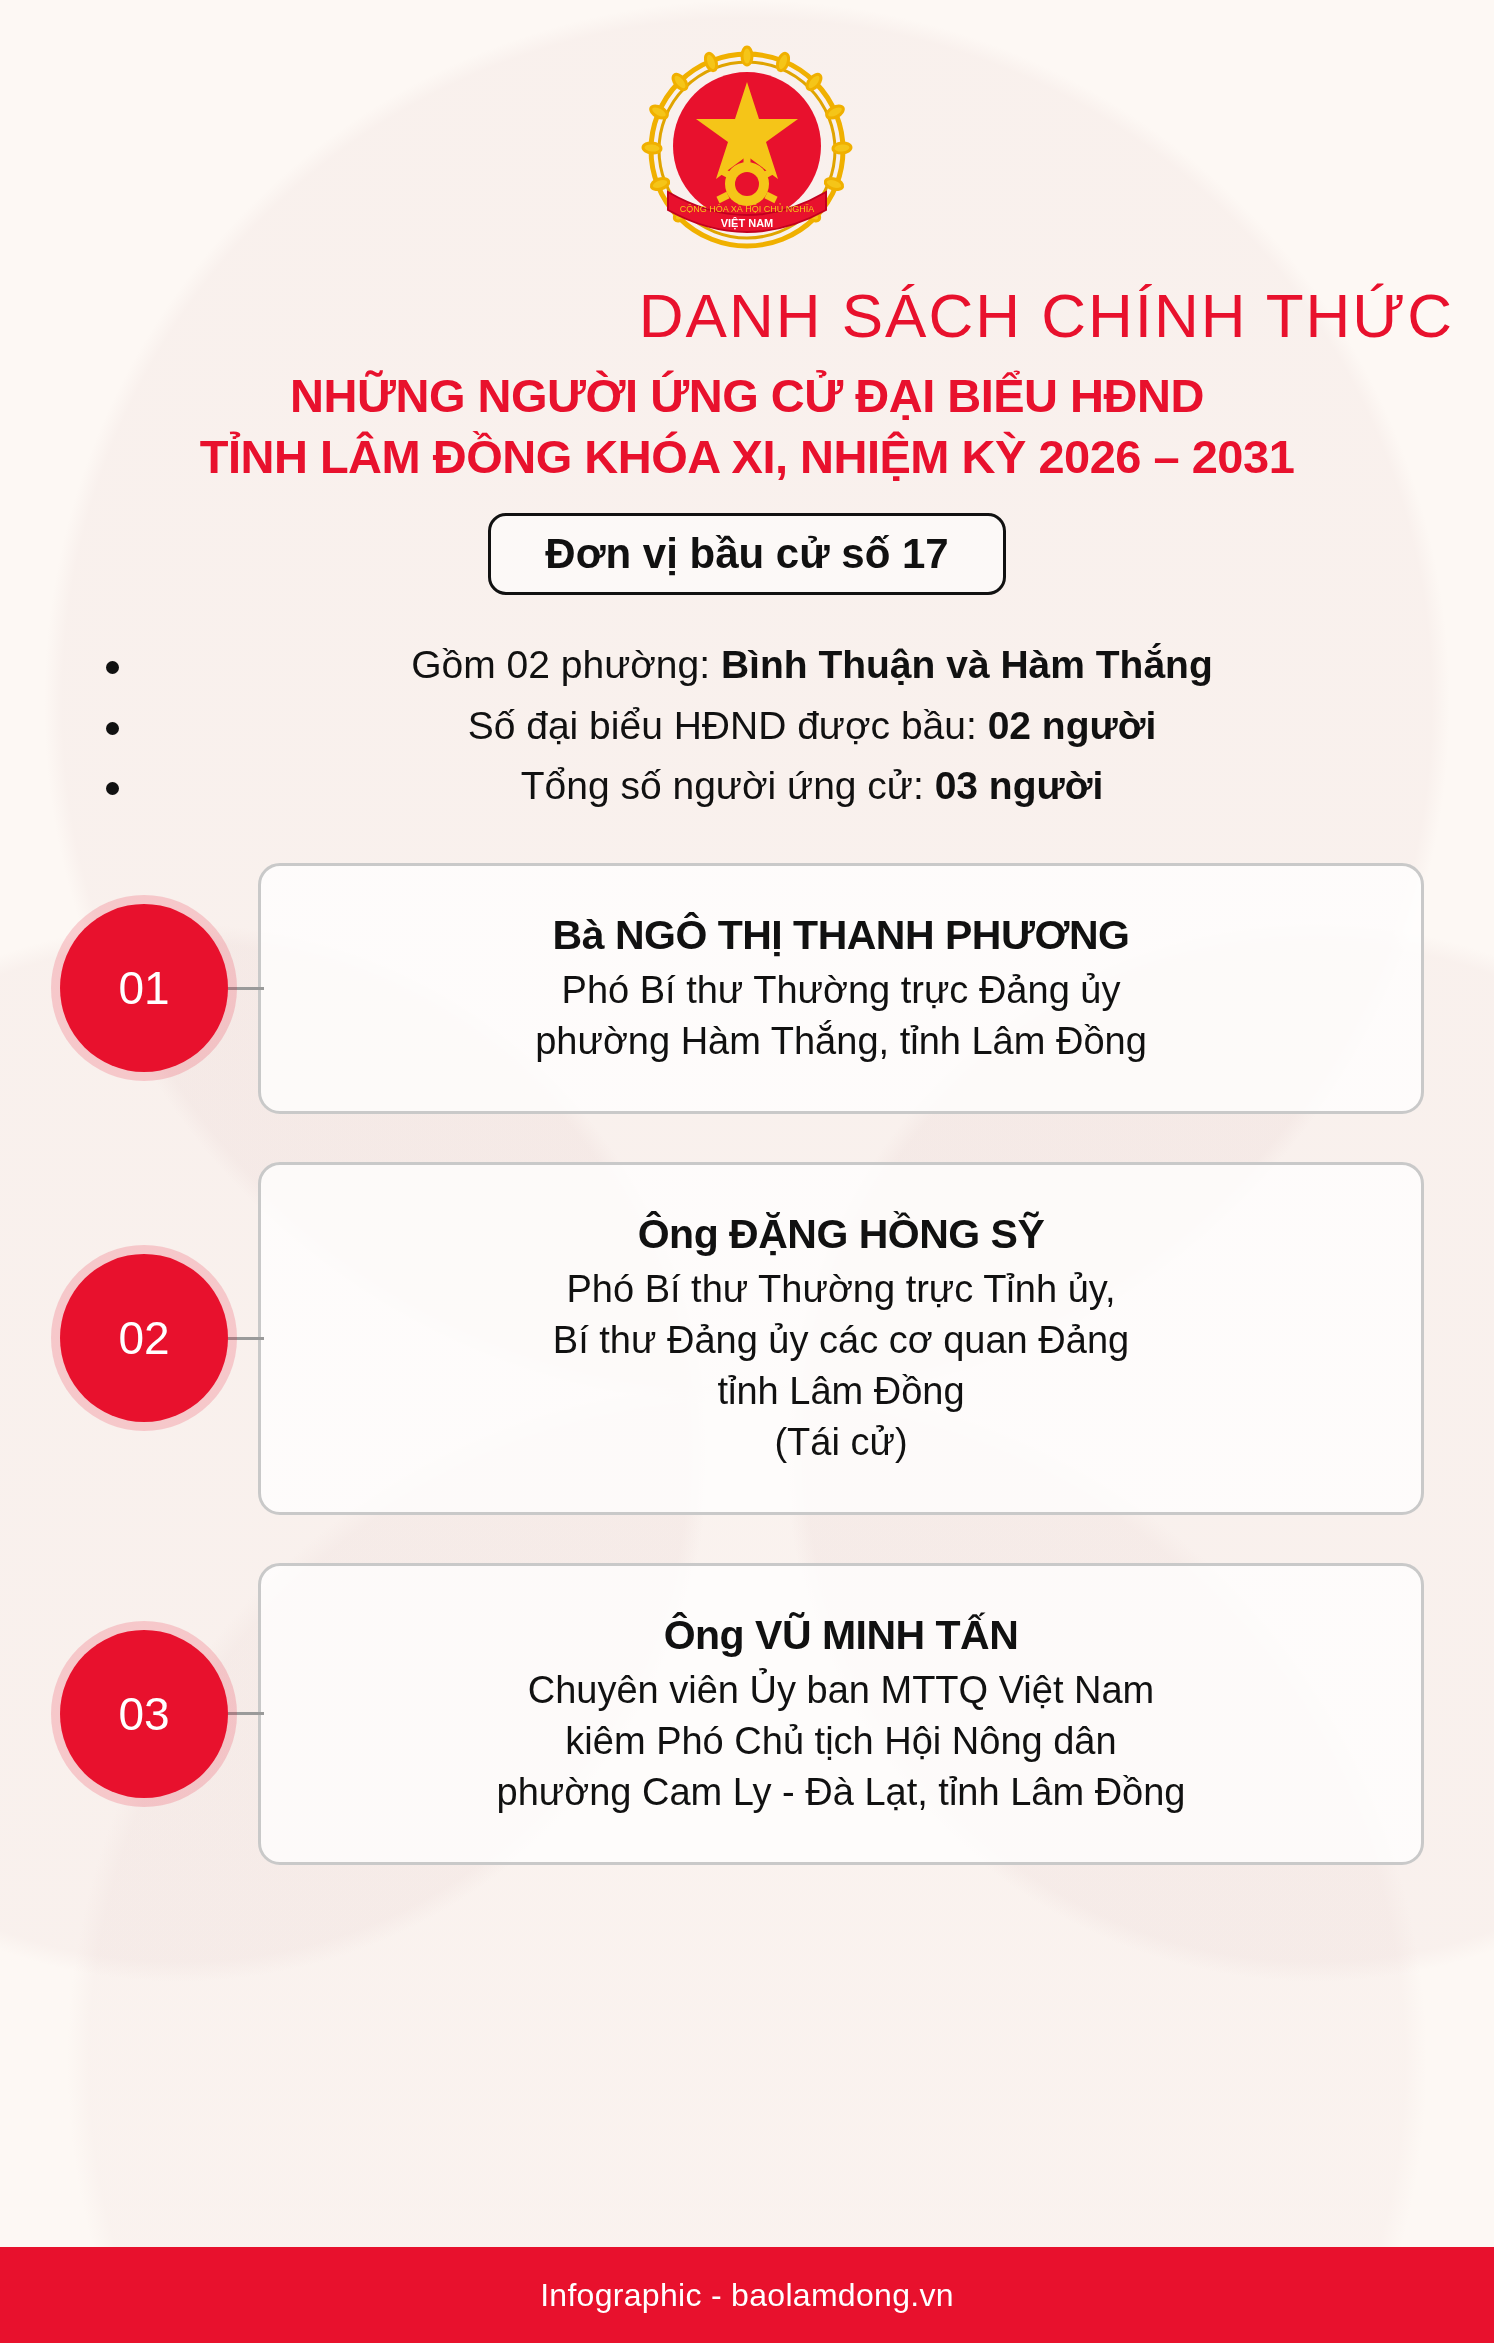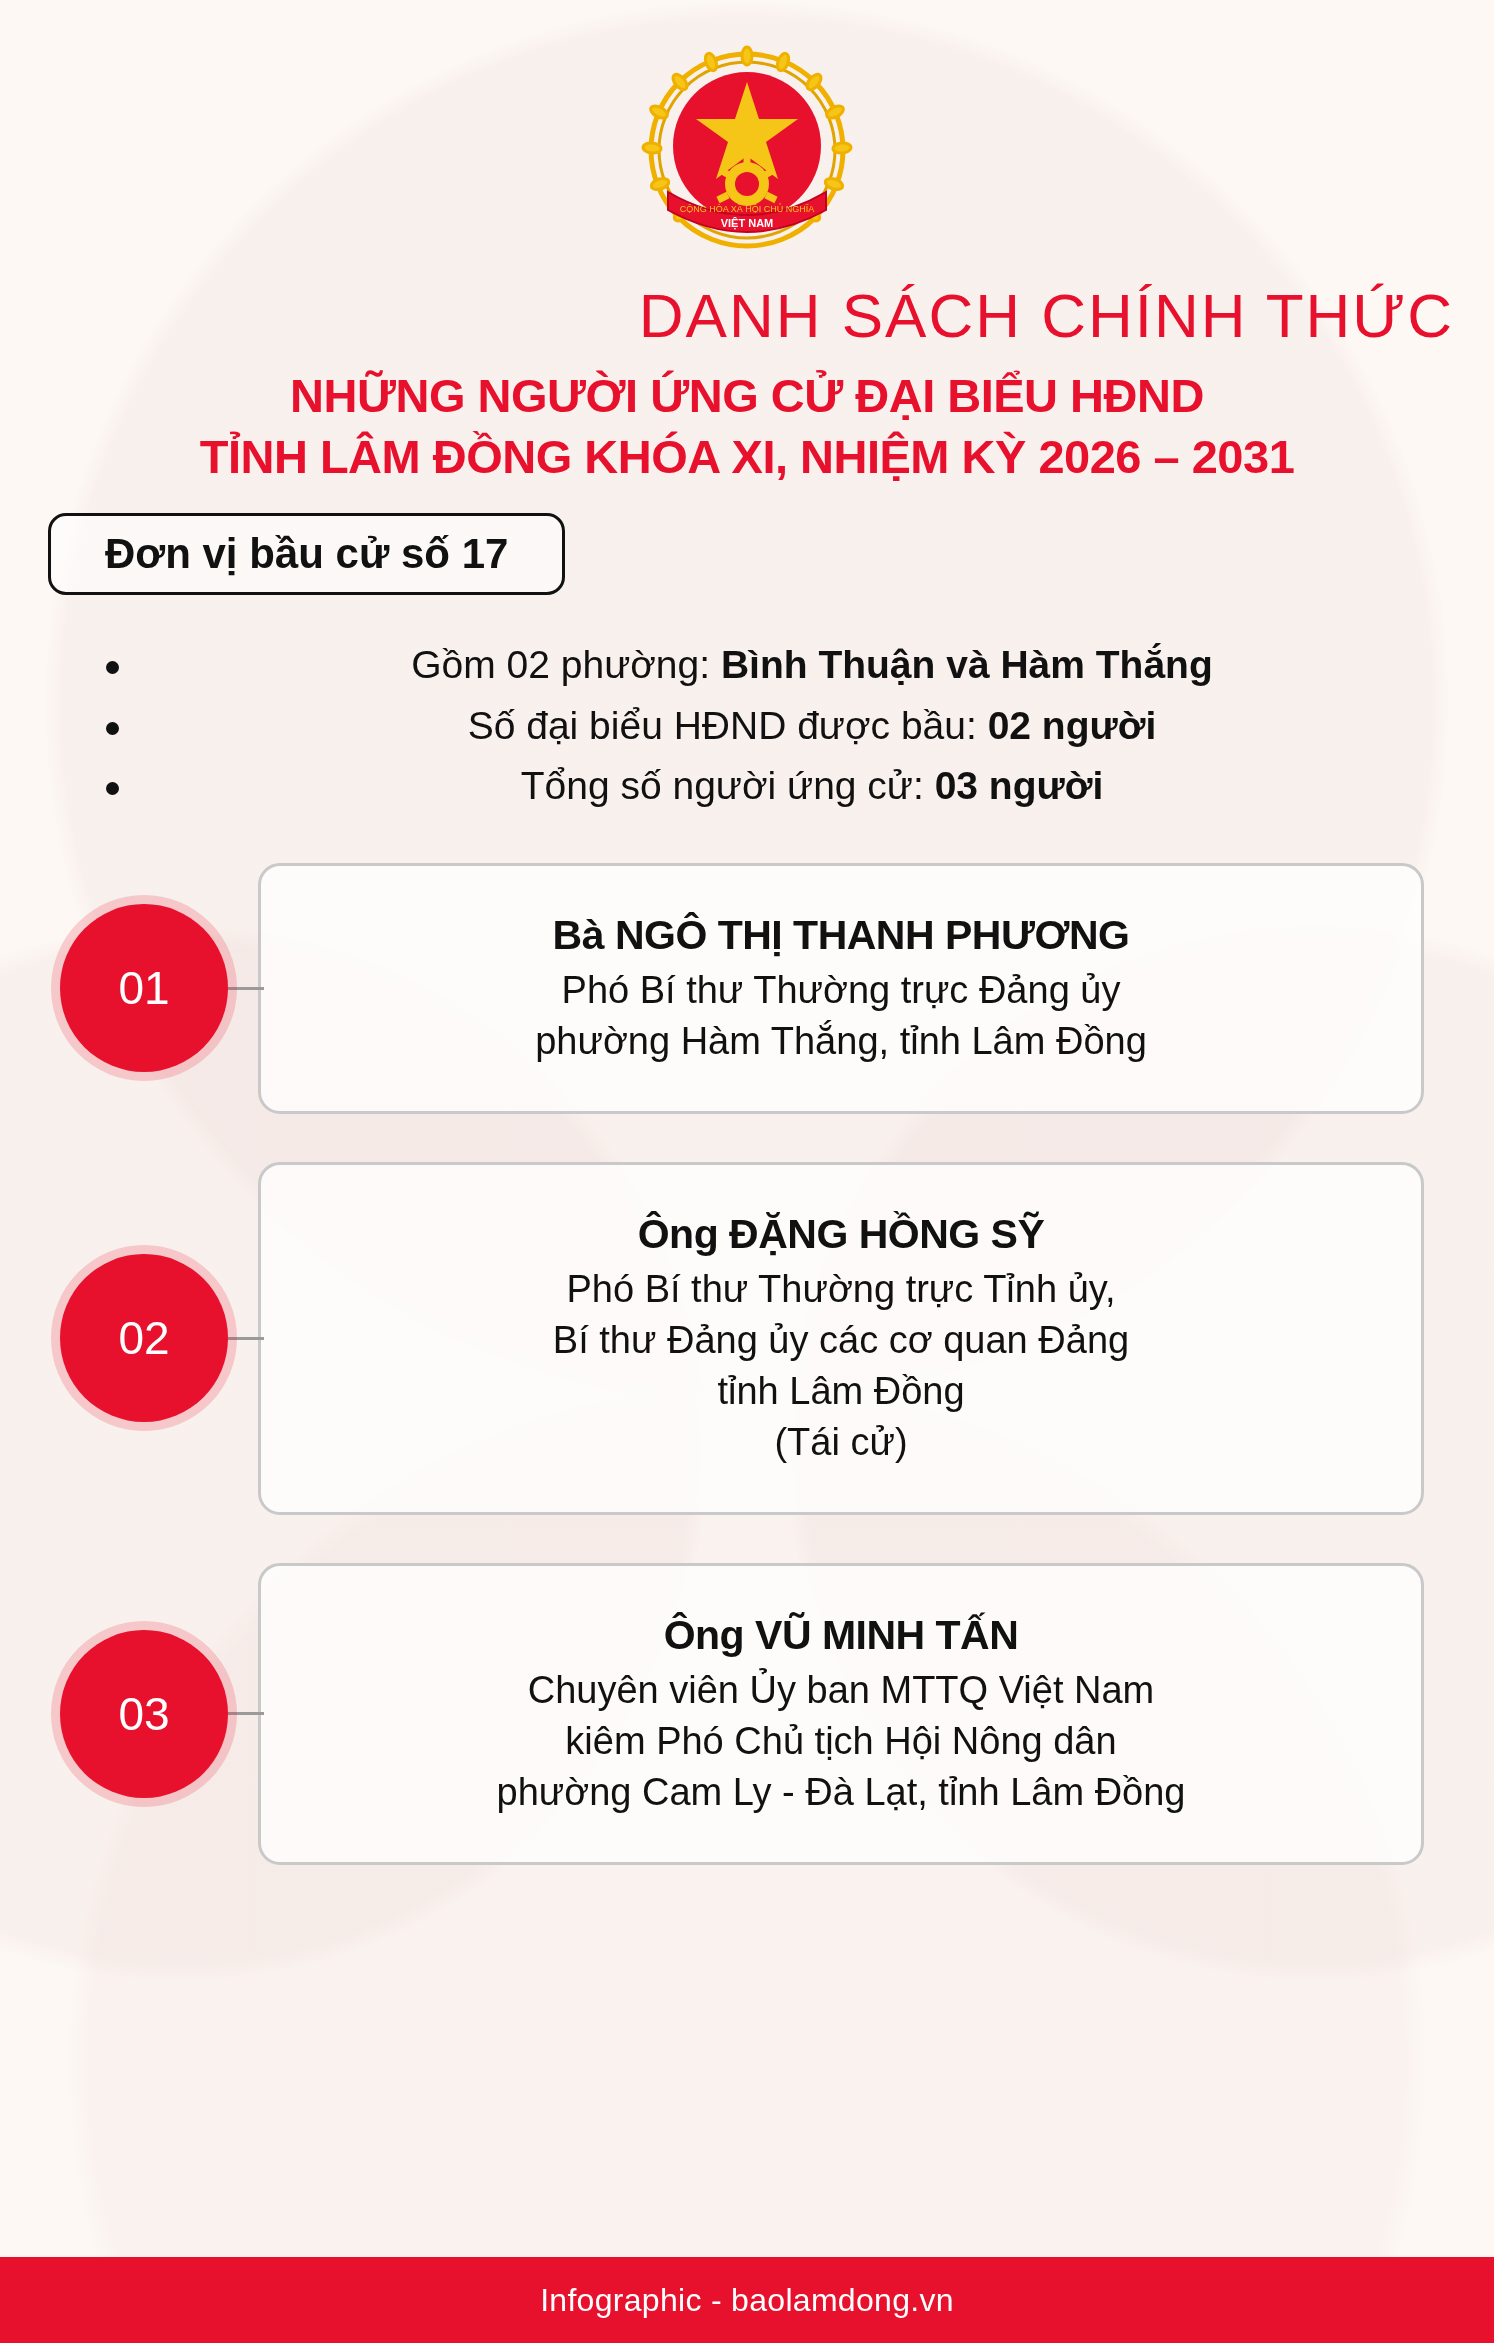--- a/index.html
+++ b/index.html
@@ -66,22 +66,22 @@
     font-weight: bold;
     font-size: 47px;
     line-height: 1.3;
     letter-spacing: -0.5px;
   }
   .title-sub1 { margin-top: 14px; }
 
   
   .unit-box-wrap {
     display: flex;
+    justify-content: center;
     margin-top: 26px;
-    padding-left: 48px;
   }
   .unit-box {
     border: 3px solid #111;
     border-radius: 18px;
     padding: 14px 54px;
     font-size: 42px;
     font-weight: bold;
     color: #111;
     background: rgba(255,255,255,0.55);
   }
@@ -167,21 +167,21 @@
     font-size: 38px;
     color: #111;
     line-height: 1.34;
     margin-top: 4px;
     white-space: pre-line;
   }
 
   
   .footer {
     background: #e8112d;
-    height: 86px;
+    height: 96px;
     display: flex;
     align-items: center;
     justify-content: center;
     color: #fff;
     font-size: 32px;
     letter-spacing: 0.3px;
   }
 </style>
 </head>
 <body>

